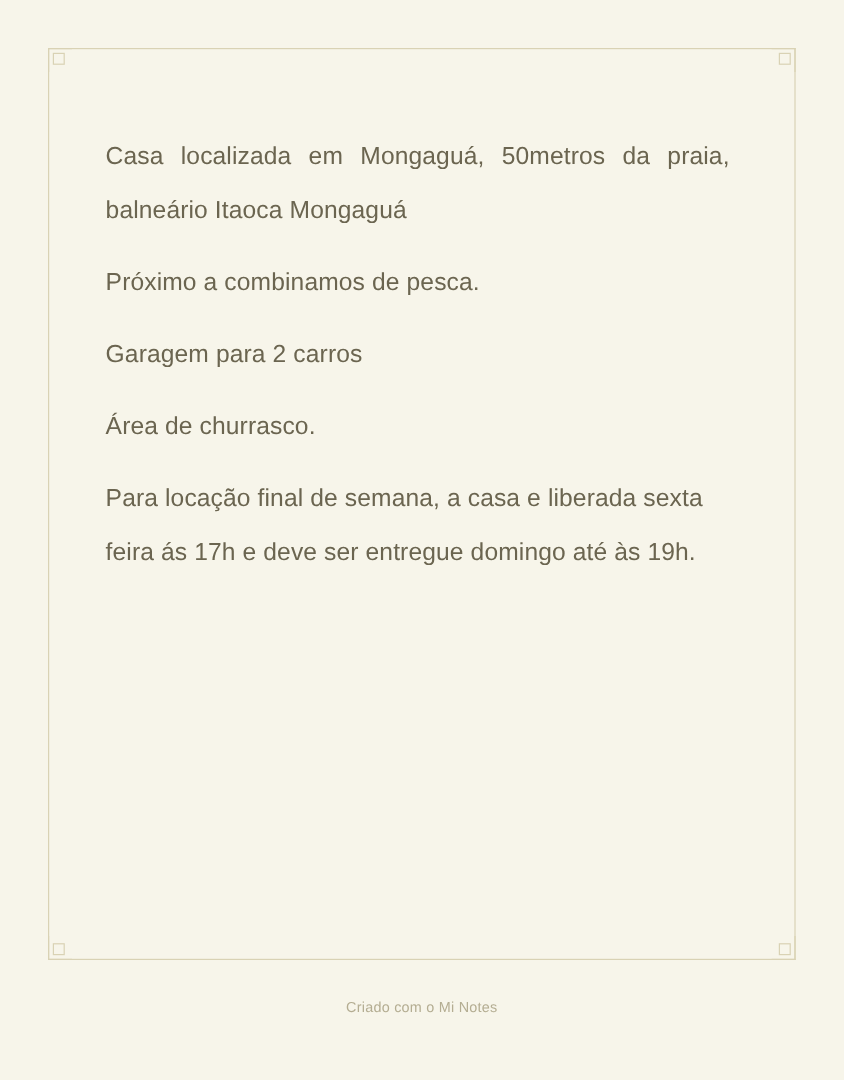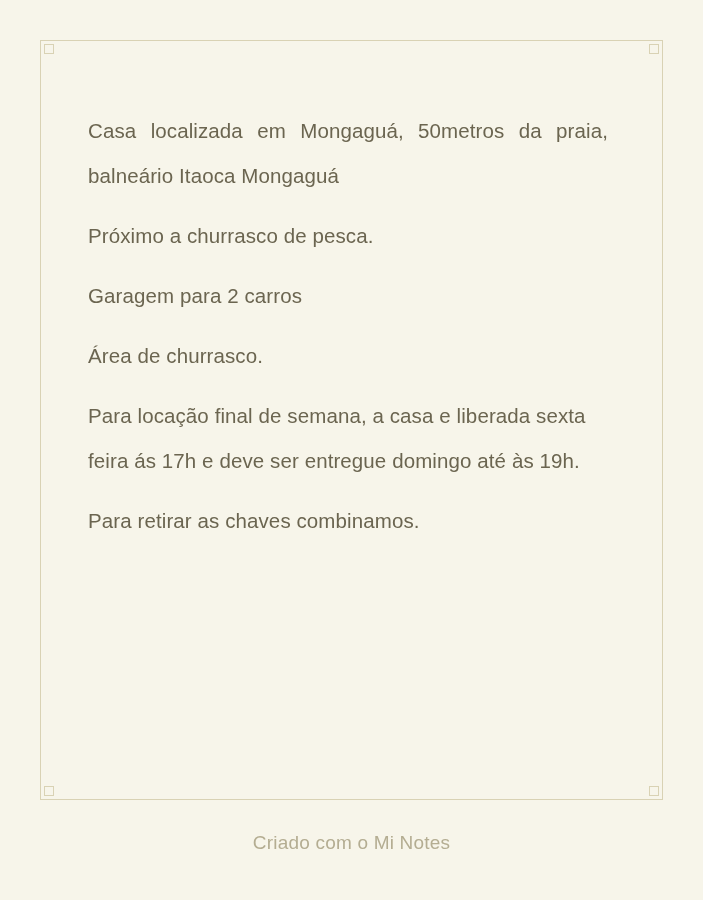--- a/index.html
+++ b/index.html
@@ -74,21 +74,21 @@
   .para:last-child {
     margin-bottom: 0;
   }
   .footer {
     position: absolute;
     left: 0;
     right: 0;
     top: 832px;
     text-align: center;
     color: #b4ad92;
-    font-size: 19px;
+    font-size: 12px;
     letter-spacing: 0.2px;
   }
 </style>
 </head>
 <body>
 
 <div class="page">
 
   <div class="frame">
     <span class="corner tl">
@@ -100,22 +100,21 @@
     <span class="corner bl">
         <span class="corner-inner"></span>
       </span>
     <span class="corner br">
         <span class="corner-inner"></span>
       </span>
   </div>
 
   <div class="note-body">
     <p class="para justify">Casa localizada em Mongaguá, 50metros da praia, balneário Itaoca Mongaguá</p>
-    <p class="para">Próximo a churrasco de pesca.</p>
+    <p class="para">Próximo a combinamos de pesca.</p>
     <p class="para">Garagem para 2 carros</p>
     <p class="para">Área de churrasco.</p>
     <p class="para">Para locação final de semana, a casa e liberada sexta feira ás 17h e deve ser entregue domingo até às 19h.</p>
-    <p class="para">Para retirar as chaves combinamos.</p>
   </div>
 
   <div class="footer">Criado com o Mi Notes</div>
 
 </div>
 
 </body></html>

